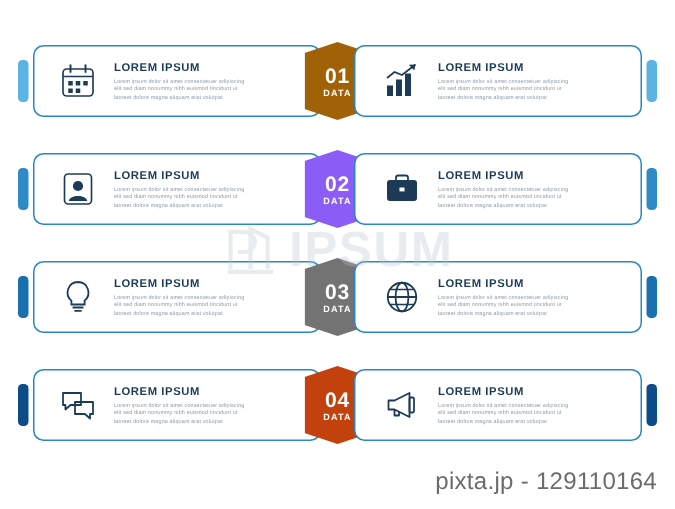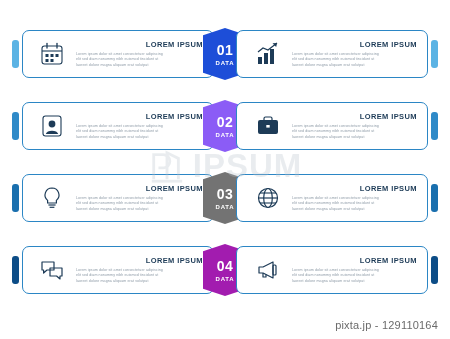--- a/index.html
+++ b/index.html
@@ -86,21 +86,20 @@
     min-width: 0;
     padding-right: 10px;
   }
   .t-title {
     font-size: 7.5px;
     font-weight: bold;
     letter-spacing: 0.4px;
     color: #1d3b57;
     margin-bottom: 3px;
     text-transform: uppercase;
-    text-align: right;
   }
   .t-body {
     font-size: 3.6px;
     line-height: 1.55;
     color: #8d9aa6;
     letter-spacing: 0.1px;
   }
   .t-body span { display: block; }
 
   
@@ -158,21 +157,21 @@
     font-weight: bold;
     letter-spacing: 1px;
     color: #b9c3cb;
     font-family: "Liberation Sans", sans-serif;
   }
 
   .footer {
     position: absolute;
     right: 12px;
     bottom: 8px;
-    font-size: 11px;
+    font-size: 16px;
     color: #6b6b6b;
     letter-spacing: 0.2px;
     margin-left: 36px;
   }
 </style>
 </head>
 <body>
 
 <div id="stage">
 
@@ -199,21 +198,21 @@
         <div class="text-col">
           <div class="t-title">LOREM IPSUM</div>
           <div class="t-body">
             <span>Lorem ipsum dolor sit amet consectetuer adipiscing</span>
             <span>elit sed diam nonummy nibh euismod tincidunt ut</span>
             <span>laoreet dolore magna aliquam erat volutpat</span>
           </div>
         </div>
       </div>
 
-      <div class="badge" style="background:#1d4ed8;align-items:center;">
+      <div class="badge" style="background:#a16207;align-items:center;">
         <div class="badge-num">01</div>
         <div class="badge-label">DATA</div>
       </div>
 
       <div class="panel right">
         <div class="icon-box">
           <svg width="26" height="26" viewBox="0 0 26 26">
             <rect x="3" y="16" width="4" height="7" fill="#1d3b57"></rect>
             <rect x="9" y="12" width="4" height="11" fill="#1d3b57"></rect>
             <rect x="15" y="8" width="4" height="15" fill="#1d3b57"></rect>
@@ -340,21 +339,21 @@
         <div class="text-col">
           <div class="t-title">LOREM IPSUM</div>
           <div class="t-body">
             <span>Lorem ipsum dolor sit amet consectetuer adipiscing</span>
             <span>elit sed diam nonummy nibh euismod tincidunt ut</span>
             <span>laoreet dolore magna aliquam erat volutpat</span>
           </div>
         </div>
       </div>
 
-      <div class="badge" style="background:#a21caf;">
+      <div class="badge" style="background:#c2410c;">
         <div class="badge-num">04</div>
         <div class="badge-label">DATA</div>
       </div>
 
       <div class="panel right">
         <div class="icon-box">
           <svg width="26" height="26" viewBox="0 0 26 26">
             <path d="M4 10 h4 l10 -5 v16 l-10 -5 H4 Z" fill="none" stroke="#1d3b57" stroke-width="1.2" stroke-linejoin="round"></path>
             <rect x="18" y="8" width="3" height="10" rx="1" fill="none" stroke="#1d3b57" stroke-width="1.2"></rect>
             <path d="M8 16 v4 h3 v-2.5" fill="none" stroke="#1d3b57" stroke-width="1.2" stroke-linejoin="round"></path>

